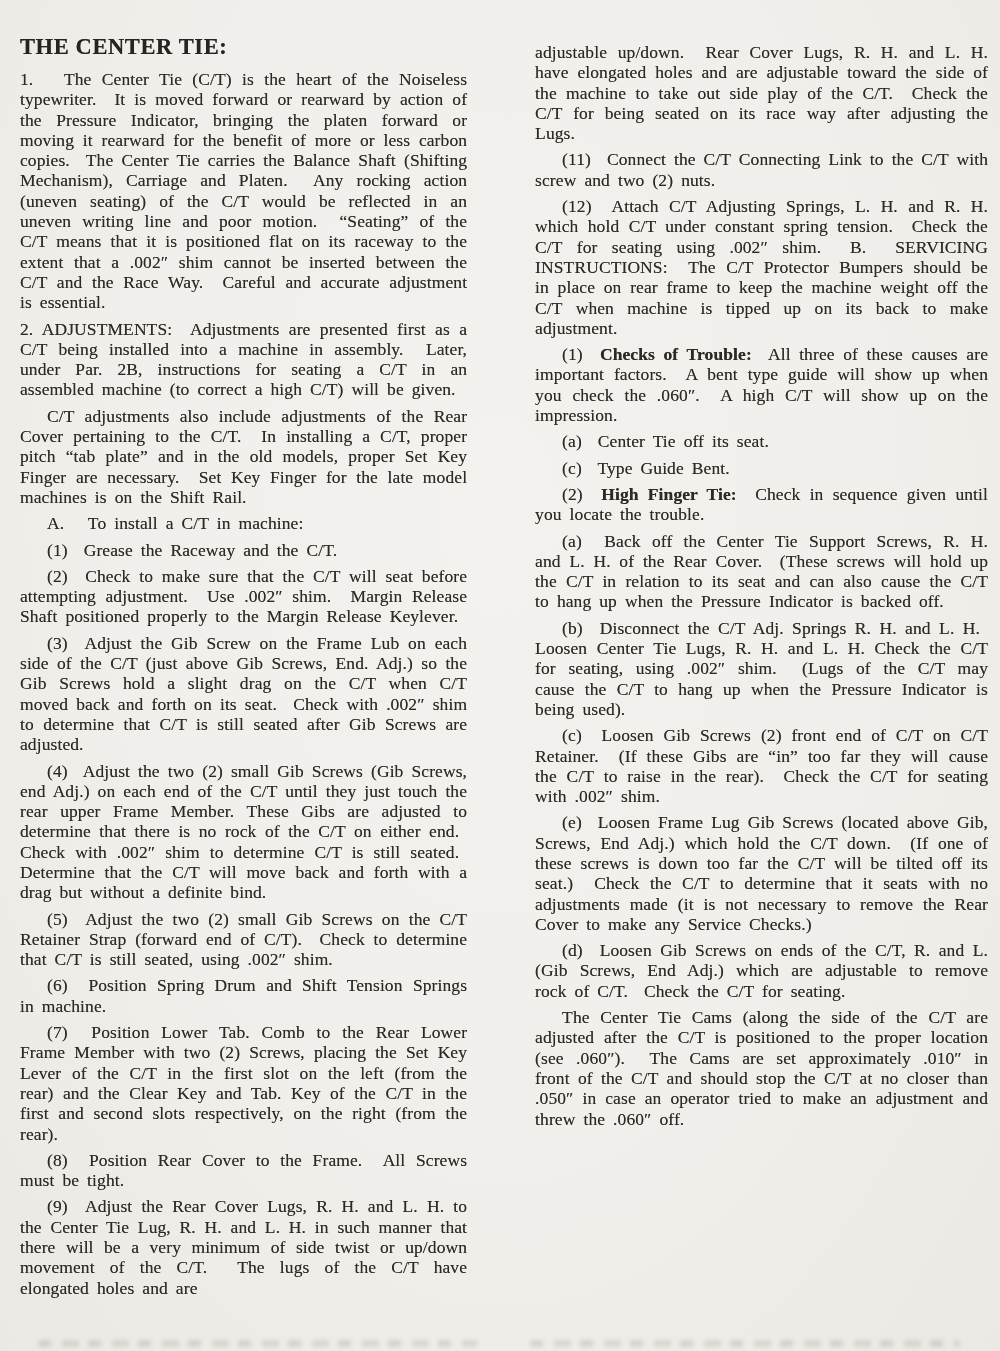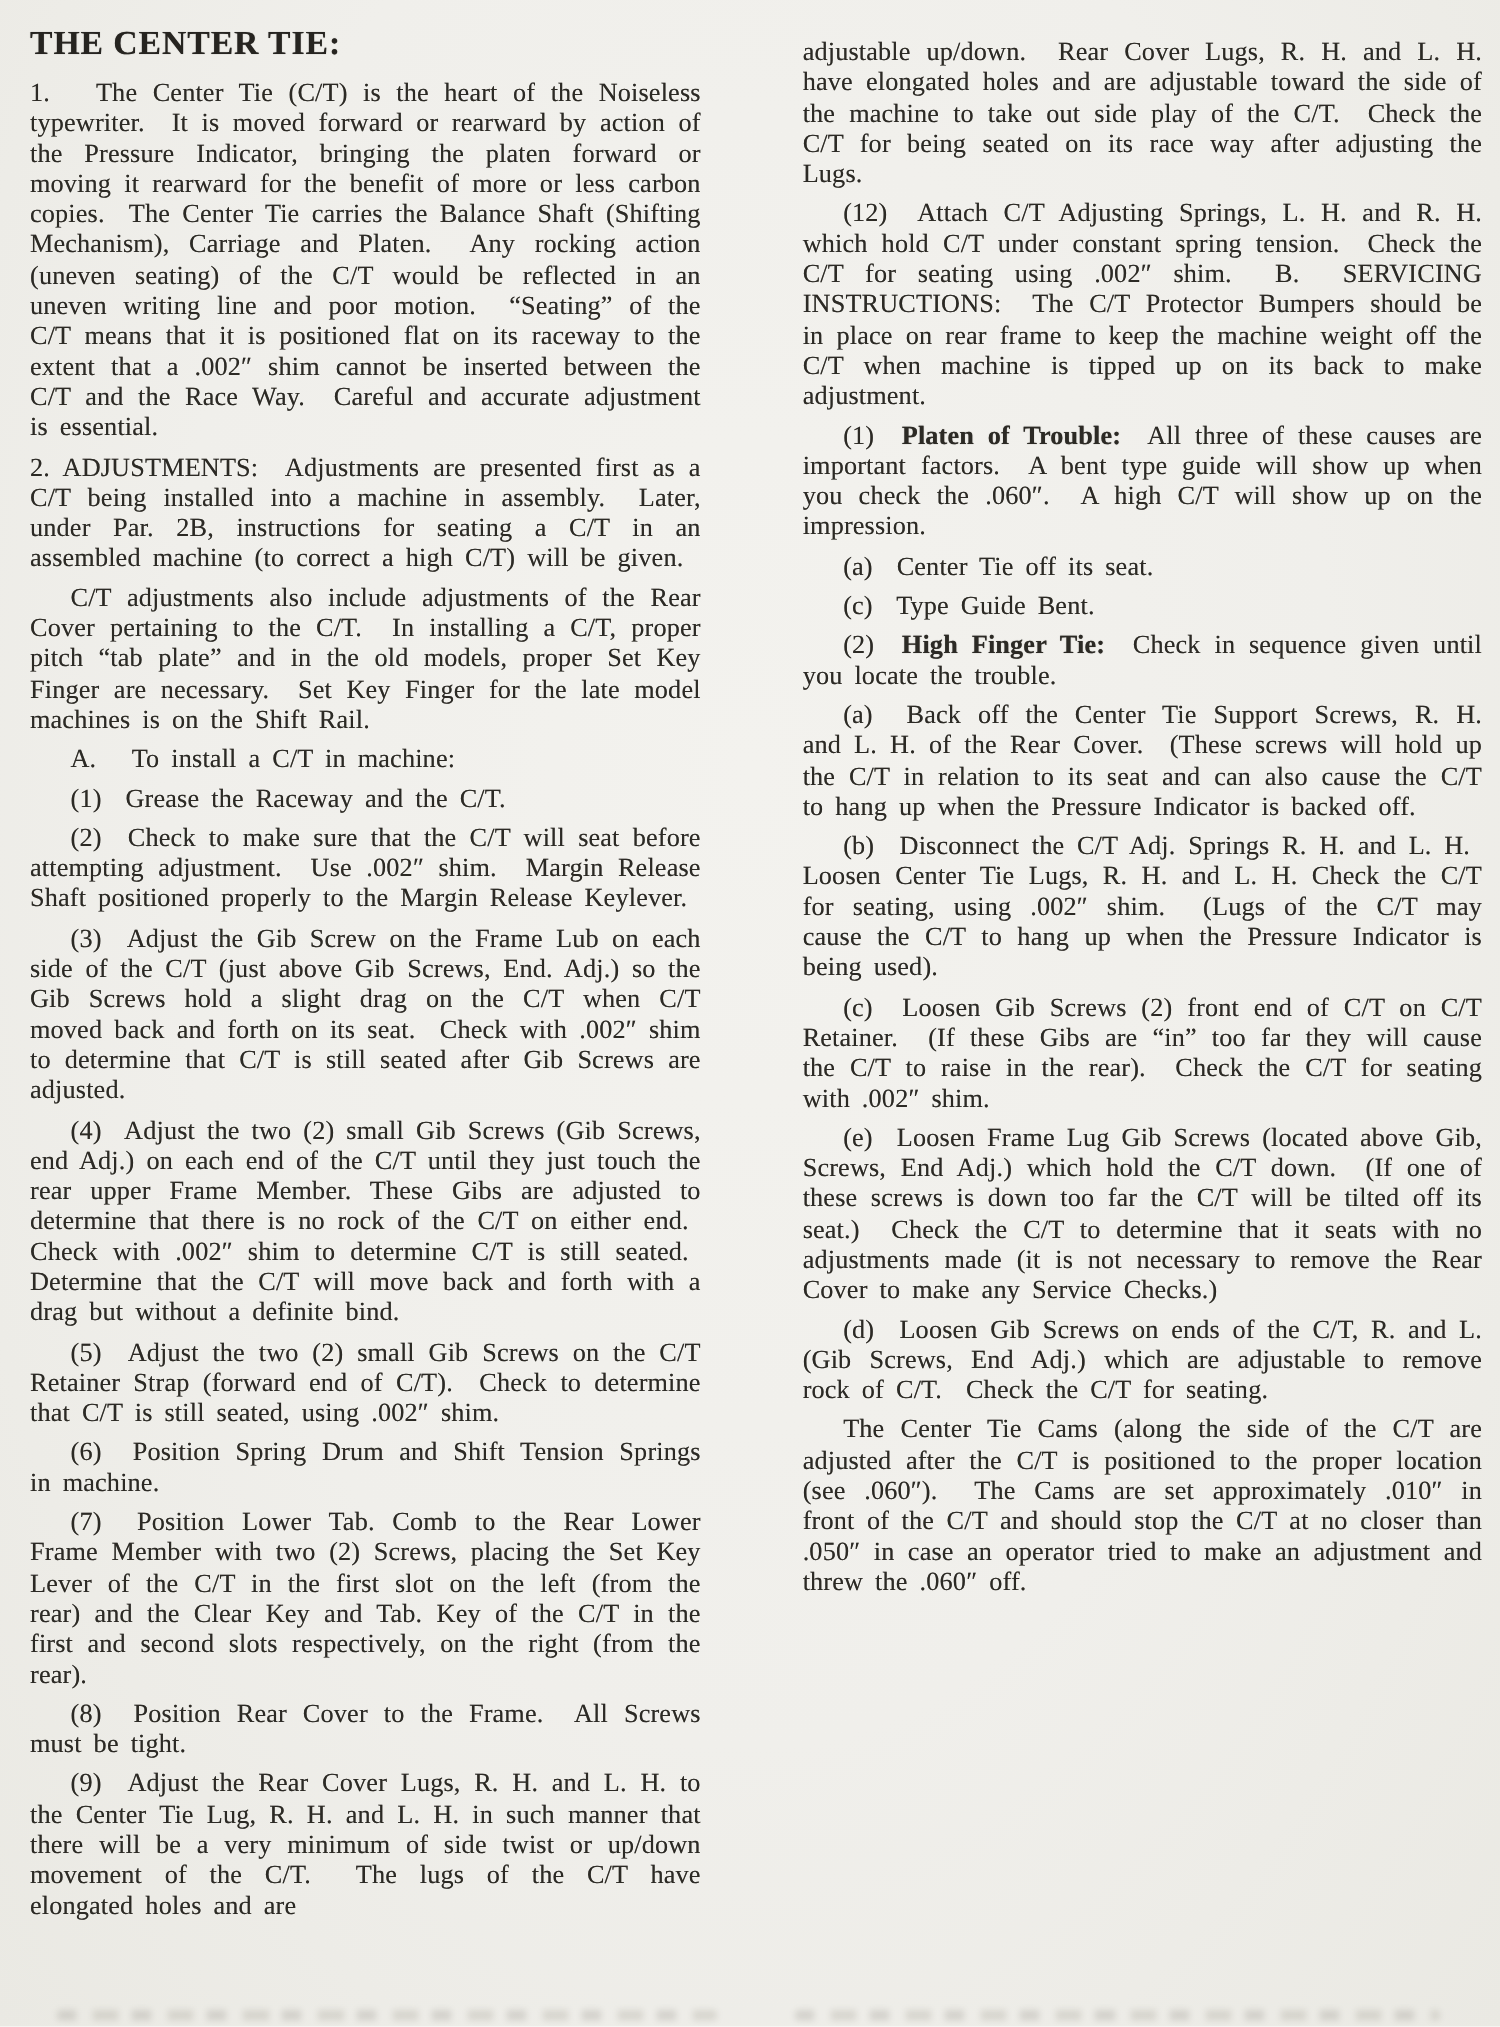--- a/index.html
+++ b/index.html
@@ -11,21 +11,21 @@
     height: 1351px;
     overflow: hidden;
     position: relative;
     background: radial-gradient(ellipse at 50% 38%, #f3f2ee 0%, #f0efeb 55%, #eae9e3 100%);
     font-family: "Liberation Serif", "DejaVu Serif", serif;
     color: #2c2a25;
   }
   .page {
     display: flex;
     box-sizing: border-box;
-    padding: 16px 12px 0 20px;
+    padding: 34px 12px 0 20px;
     gap: 44px;
   }
   .col { box-sizing: border-box; }
   .col.left  { width: 462px; }
   .col.right { width: 468px; padding-top: 8px; margin-left: 24px; }
   .doc-title {
     font-size: 22.5px;
     font-weight: bold;
     letter-spacing: 0.6px;
     margin: 0 0 9px 0;
@@ -77,22 +77,23 @@
       <p class="para indent"><span>(3)&nbsp; Adjust the Gib Screw on the Frame Lub on each side of the C/T (just above Gib Screws, End. Adj.) so the Gib Screws hold a slight drag on the C/T when C/T moved back and forth on its seat.&nbsp; Check with .002″ shim to determine that C/T is still seated after Gib Screws are adjusted.</span></p>
       <p class="para indent"><span>(4)&nbsp; Adjust the two (2) small Gib Screws (Gib Screws, end Adj.) on each end of the C/T until they just touch the rear upper Frame Member. These Gibs are adjusted to determine that there is no rock of the C/T on either end.&nbsp; Check with .002″ shim to determine C/T is still seated.&nbsp; Determine that the C/T will move back and forth with a drag but without a definite bind.</span></p>
       <p class="para indent"><span>(5)&nbsp; Adjust the two (2) small Gib Screws on the C/T Retainer Strap (forward end of C/T).&nbsp; Check to determine that C/T is still seated, using .002″ shim.</span></p>
       <p class="para indent"><span>(6)&nbsp; Position Spring Drum and Shift Tension Springs in machine.</span></p>
       <p class="para indent"><span>(7)&nbsp; Position Lower Tab. Comb to the Rear Lower Frame Member with two (2) Screws, placing the Set Key Lever of the C/T in the first slot on the left (from the rear) and the Clear Key and Tab. Key of the C/T in the first and second slots respectively, on the right (from the rear).</span></p>
       <p class="para indent"><span>(8)&nbsp; Position Rear Cover to the Frame.&nbsp; All Screws must be tight.</span></p>
       <p class="para indent"><span>(9)&nbsp; Adjust the Rear Cover Lugs, R. H. and L. H. to the Center Tie Lug, R. H. and L. H. in such manner that there will be a very minimum of side twist or up/down movement of the C/T.&nbsp; The lugs of the C/T have elongated holes and are</span></p>
     </div>
   <div class="col right">
       <p class="para"><span>adjustable up/down.&nbsp; Rear Cover Lugs, R. H. and L. H. have elongated holes and are adjustable toward the side of the machine to take out side play of the C/T.&nbsp; Check the C/T for being seated on its race way after adjusting the Lugs.</span></p>
+      <p class="para indent"><span>(11)&nbsp; Connect the C/T Connecting Link to the C/T with screw and two (2) nuts.</span></p>
       <p class="para indent"><span>(12)&nbsp; Attach C/T Adjusting Springs, L. H. and R. H. which hold C/T under constant spring tension.&nbsp; Check the C/T for seating using .002″ shim.&nbsp; B.&nbsp; SERVICING INSTRUCTIONS:&nbsp; The C/T Protector Bumpers should be in place on rear frame to keep the machine weight off the C/T when machine is tipped up on its back to make adjustment.</span></p>
-      <p class="para indent"><span>(1)&nbsp; </span><b>Platen of Trouble:</b><span>&nbsp; All three of these causes are important factors.&nbsp; A bent type guide will show up when you check the .060″.&nbsp; A high C/T will show up on the impression.</span></p>
+      <p class="para indent"><span>(1)&nbsp; </span><b>Checks of Trouble:</b><span>&nbsp; All three of these causes are important factors.&nbsp; A bent type guide will show up when you check the .060″.&nbsp; A high C/T will show up on the impression.</span></p>
       <p class="para indent"><span>(a)&nbsp; Center Tie off its seat.</span></p>
       <p class="para indent"><span>(c)&nbsp; Type Guide Bent.</span></p>
       <p class="para indent"><span>(2)&nbsp; </span><b>High Finger Tie:</b><span>&nbsp; Check in sequence given until you locate the trouble.</span></p>
       <p class="para indent"><span>(a)&nbsp; Back off the Center Tie Support Screws, R. H. and L. H. of the Rear Cover.&nbsp; (These screws will hold up the C/T in relation to its seat and can also cause the C/T to hang up when the Pressure Indicator is backed off.</span></p>
       <p class="para indent"><span>(b)&nbsp; Disconnect the C/T Adj. Springs R. H. and L. H.&nbsp; Loosen Center Tie Lugs, R. H. and L. H. Check the C/T for seating, using .002″ shim.&nbsp; (Lugs of the C/T may cause the C/T to hang up when the Pressure Indicator is being used).</span></p>
       <p class="para indent"><span>(c)&nbsp; Loosen Gib Screws (2) front end of C/T on C/T Retainer.&nbsp; (If these Gibs are “in” too far they will cause the C/T to raise in the rear).&nbsp; Check the C/T for seating with .002″ shim.</span></p>
       <p class="para indent"><span>(e)&nbsp; Loosen Frame Lug Gib Screws (located above Gib, Screws, End Adj.) which hold the C/T down.&nbsp; (If one of these screws is down too far the C/T will be tilted off its seat.)&nbsp; Check the C/T to determine that it seats with no adjustments made (it is not necessary to remove the Rear Cover to make any Service Checks.)</span></p>
       <p class="para indent"><span>(d)&nbsp; Loosen Gib Screws on ends of the C/T, R. and L. (Gib Screws, End Adj.) which are adjustable to remove rock of C/T.&nbsp; Check the C/T for seating.</span></p>
       <p class="para indent"><span>The Center Tie Cams (along the side of the C/T are adjusted after the C/T is positioned to the proper location (see .060″).&nbsp; The Cams are set approximately .010″ in front of the C/T and should stop the C/T at no closer than .050″ in case an operator tried to make an adjustment and threw the .060″ off.</span></p>
     </div>

